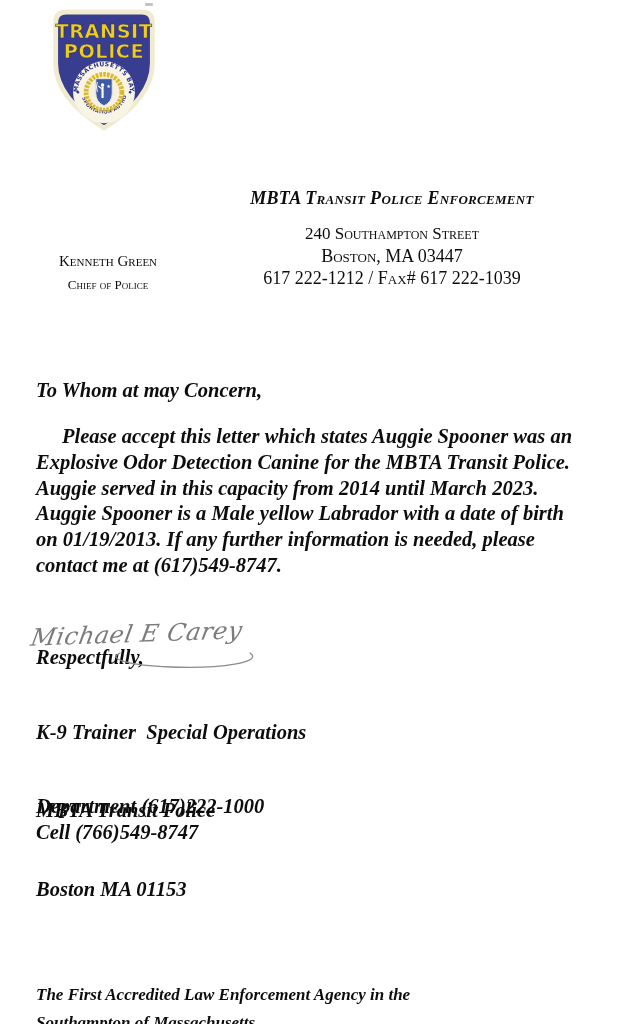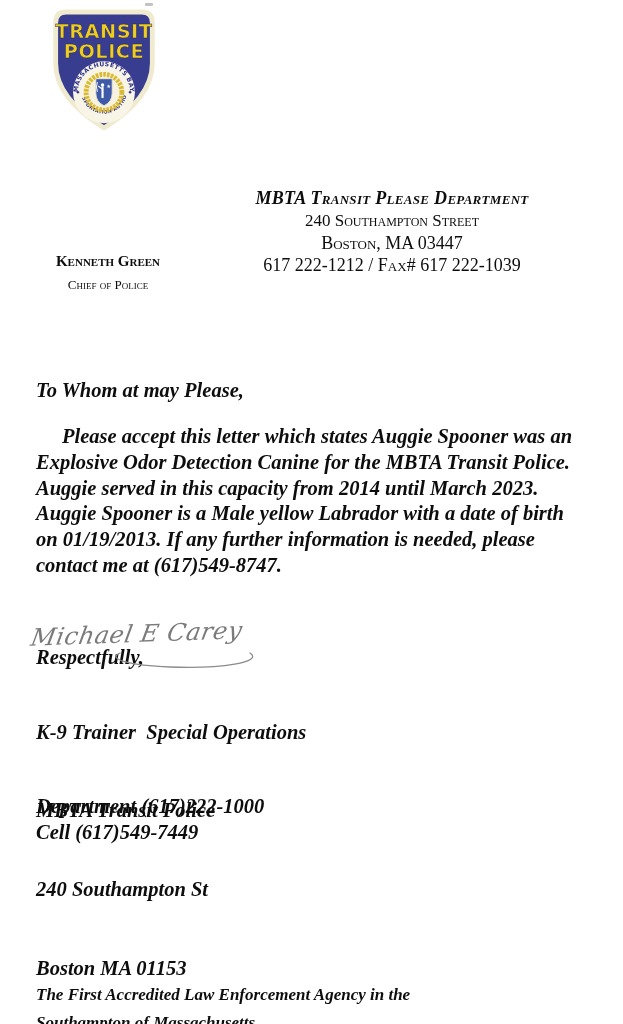--- a/index.html
+++ b/index.html
@@ -19,27 +19,27 @@
 
   
   .badge { position: absolute; left: 46px; top: 7px; width: 116px; height: 126px; }
   .badge-word { font-family: "DejaVu Sans", sans-serif; font-weight: bold; letter-spacing: 0.5px; }
   .arc-text  { font-family: "DejaVu Sans", sans-serif; font-weight: bold; letter-spacing: 0.4px; }
 
   
   .header-block { position: absolute; left: 208px; top: 186px; width: 368px; text-align: center; }
   .dept   { font-weight: bold; font-style: italic; font-variant: small-caps;
             font-size: 18px; line-height: 24px; letter-spacing: 0.3px; }
-  .street { font-variant: small-caps; font-size: 17px; line-height: 22px; }
+  .street { font-variant: small-caps; font-size: 17px; line-height: 22px; margin-top: 13px; }
   .city   { font-variant: small-caps; font-size: 18px; line-height: 22px; }
   .phone  { font-variant: small-caps; font-size: 18px; line-height: 23px; }
 
   
   .chief-block { position: absolute; left: 40px; top: 252px; width: 136px; text-align: center; }
-  .chief-name  { font-weight: bold; font-variant: small-caps; font-size: 15px; line-height: 18px; }
+  .chief-name  { font-weight: normal; font-variant: small-caps; font-size: 15px; line-height: 18px; }
   .chief-title { font-variant: small-caps; font-size: 13px; line-height: 14px; margin-top: 8px; }
 
   
   .bold-ital { font-weight: bold; font-style: italic; }
   .salutation { position: absolute; left: 36px; top: 379px; font-size: 20.5px; }
   .paragraph  { position: absolute; left: 36px; top: 424px; width: 552px;
                 font-size: 20.5px; line-height: 25.8px;
                 text-indent: 26px; white-space: pre-wrap; }
 
   .closing { position: absolute; left: 36px; top: 598px; font-size: 20.5px; margin-top: 48px; }
@@ -91,54 +91,53 @@
       <path d="M51.5,74 L68.5,74 L68.5,89 Q68.5,98 60,102 Q51.5,98 51.5,89 Z" stroke="#ece7d2" stroke-width="1" fill="#3f5aa9"></path>
       <circle cx="58.5" cy="80.5" r="1.8" fill="#ffffff"></circle>
       <path d="M58.5,82 L58.5,94" stroke="#ffffff" stroke-width="2.2" fill="none"></path>
       <path d="M58.5,85 L54,81.5" stroke="#ffffff" stroke-width="1.2" fill="none"></path>
       <path d="M53.2,77.5 Q51.2,82.5 53.2,87.5" stroke="#ffffff" stroke-width="1" fill="none"></path>
       <text x="62.6" y="84" font-size="5" fill="#ffffff">★</text>
     </svg>
   </div>
 
   <div class="header-block">
-    <div class="dept">MBTA Transit Please Department</div>
+    <div class="dept">MBTA Transit Police Enforcement</div>
     <div class="street">240 Southampton Street</div>
     <div class="city">Boston, MA 03447</div>
     <div class="phone">617 222-1212 / Fax# 617 222-1039</div>
   </div>
 
   <div class="chief-block">
     <div class="chief-name">Kenneth Green</div>
     <div class="chief-title">Chief of Police</div>
   </div>
 
-  <div class="salutation bold-ital">To Whom at may Please,</div>
+  <div class="salutation bold-ital">To Whom at may Concern,</div>
 
   <div class="paragraph bold-ital">Please accept this letter which states Auggie Spooner was an Explosive Odor Detection Canine for the MBTA Transit Police.  Auggie served in this capacity from 2014 until March 2023.  Auggie Spooner is a Male yellow Labrador with a date of birth on 01/19/2013. If any further information is needed, please contact me at (617)549-8747.</div>
 
   <div class="closing bold-ital">Respectfully,</div>
 
   <div class="signature">
     <span class="sig-text">Michael E Carey</span>
     <svg class="sig-flourish" width="170" height="22">
       <path d="M152,3 C166,12 124,19 72,17 C32,15.5 8,9 22,3" stroke="#8c8c8c" stroke-width="1.3" fill="none" stroke-linecap="round"></path>
     </svg>
   </div>
 
   <div class="signoff bold-ital">
     <div>K-9 Trainer  Special Operations</div>
     <div>MBTA Transit Police</div>
-    <div>240 Southampton St</div>
     <div>Boston MA 01153</div>
   </div>
 
   <div class="contact bold-ital">
     <div>Department (617)222-1000</div>
-    <div>Cell (617)549-7449</div>
+    <div>Cell (766)549-8747</div>
   </div>
 
   <div class="footer bold-ital">
     <div>The First Accredited Law Enforcement Agency in the</div>
     <div>Southampton of Massachusetts</div>
   </div>
 
 </div>
 
 </body></html>

